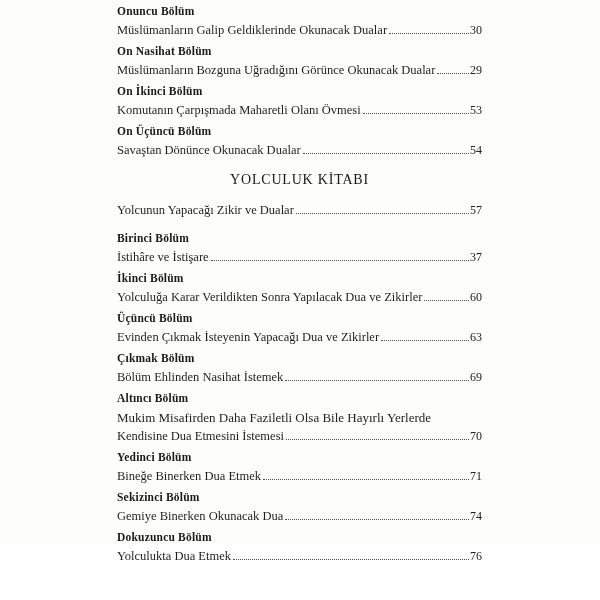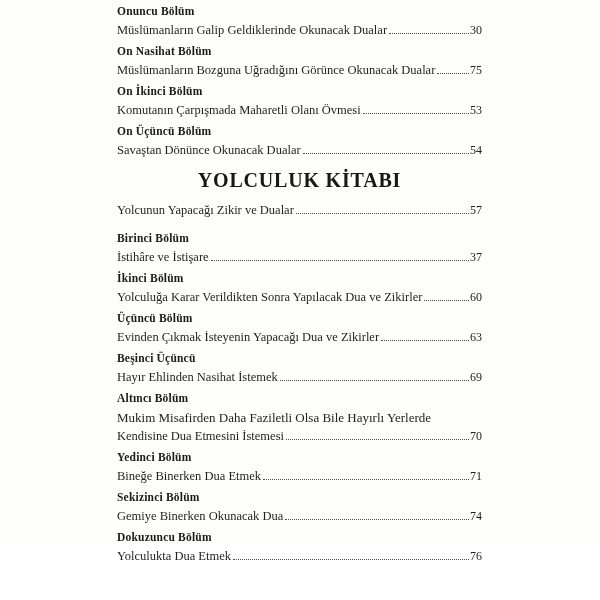--- a/index.html
+++ b/index.html
@@ -38,22 +38,22 @@
     min-width: 8px;
     border-bottom: 1.5px dotted #4e4e4e;
     margin: 0 1px 0 2px;
   }
   .pagenum {
     font-size: 12px;
     color: #222222;
   }
   .section-heading {
     text-align: center;
-    font-weight: bold;
-    font-size: 20px;
+    font-weight: normal;
+    font-size: 14px;
     line-height: 22px;
     letter-spacing: 0.8px;
     margin: 9px 0 10px 0;
     color: #171717;
   }
   .intro-entry { margin-bottom: 9px; }
 </style>
 </head>
 <body>
 
@@ -66,21 +66,21 @@
       <span class="dots"></span>
       <span class="pagenum">30</span>
     </div>
   </div>
 
   <div class="entry">
     <div class="chapter">On Nasihat Bölüm</div>
     <div class="line">
       <span class="title">Müslümanların Bozguna Uğradığını Görünce Okunacak Dualar</span>
       <span class="dots"></span>
-      <span class="pagenum">75</span>
+      <span class="pagenum">29</span>
     </div>
   </div>
 
   <div class="entry">
     <div class="chapter">On İkinci Bölüm</div>
     <div class="line">
       <span class="title">Komutanın Çarpışmada Maharetli Olanı Övmesi</span>
       <span class="dots"></span>
       <span class="pagenum">53</span>
     </div>
@@ -127,23 +127,23 @@
     <div class="chapter">Üçüncü Bölüm</div>
     <div class="line">
       <span class="title">Evinden Çıkmak İsteyenin Yapacağı Dua ve Zikirler</span>
       <span class="dots"></span>
       <span class="pagenum">63</span>
     </div>
   </div>
 
 
   <div class="entry">
-    <div class="chapter">Beşinci Üçüncü</div>
+    <div class="chapter">Çıkmak Bölüm</div>
     <div class="line">
-      <span class="title">Hayır Ehlinden Nasihat İstemek</span>
+      <span class="title">Bölüm Ehlinden Nasihat İstemek</span>
       <span class="dots"></span>
       <span class="pagenum">69</span>
     </div>
   </div>
 
   <div class="entry">
     <div class="chapter">Altıncı Bölüm</div>
     <div class="title-noleader">Mukim Misafirden Daha Faziletli Olsa Bile Hayırlı Yerlerde</div>
     <div class="line">
       <span class="title">Kendisine Dua Etmesini İstemesi</span>

